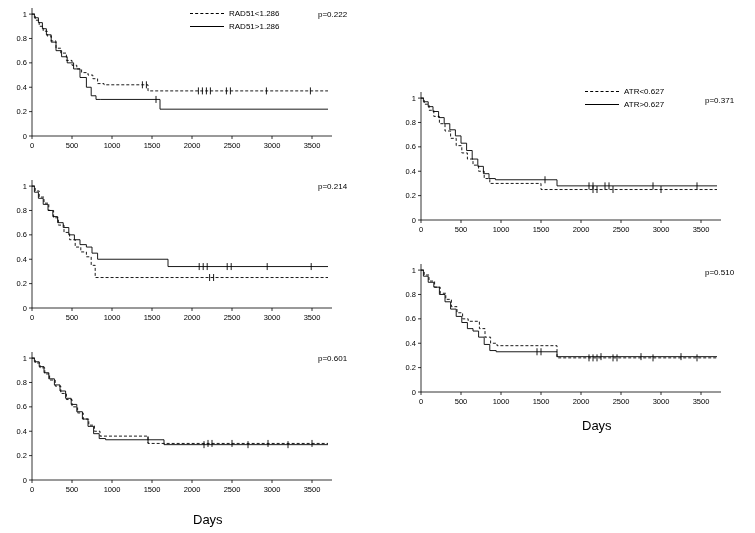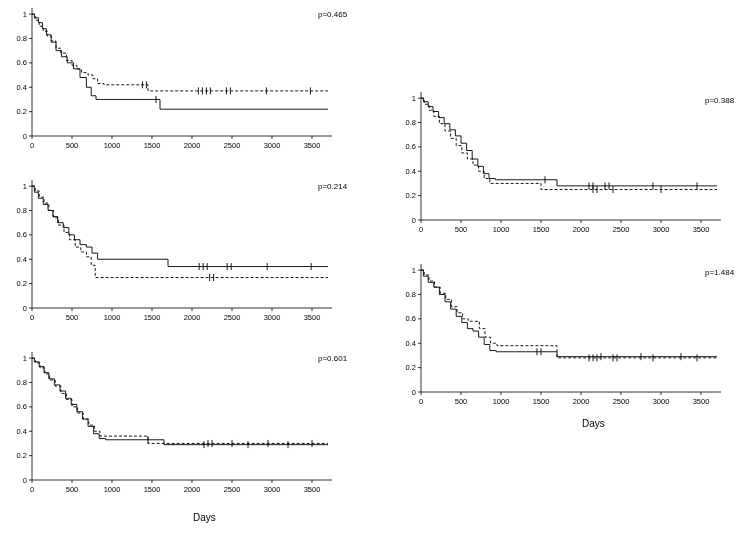--- a/index.html
+++ b/index.html
@@ -6,21 +6,21 @@
   body{width:755px;height:533px;position:relative;font-family:"Liberation Sans",sans-serif;color:#000;overflow:hidden;}
   .panel{position:absolute;}
   .plot{position:absolute;}
   svg{display:block;}
   .legend{position:absolute;font-size:8px;line-height:11px;white-space:nowrap;}
   .legend .row{display:flex;align-items:center;margin-bottom:2px;}
   .legend .key{width:34px;height:0;border-top:1px solid #000;margin-right:5px;}
   .legend .key.dashed{border-top:1px dashed #000;}
   .legend .lbl{font-size:8px;}
   .pval{position:absolute;font-size:8px;}
-  .axlabel{position:absolute;font-size:10px;padding-left:15px;}
+  .axlabel{position:absolute;font-size:13px;padding-left:15px;}
 </style>
 </head>
 <body>
 
 <div class="panel" id="panel-rad51" style="left:0px;top:0px;width:375px;height:175px;">
   <div class="plot" style="left:0;top:0;">
       <svg width="375" height="175">
         <line x1="32" y1="8" x2="32" y2="136" stroke="#000" stroke-width="0.8"></line>
         <line x1="32" y1="136" x2="332" y2="136" stroke="#000" stroke-width="0.8"></line>
         <line x1="29" y1="136" x2="32" y2="136" stroke="#000" stroke-width="0.8"></line>
@@ -59,21 +59,31 @@
         <line x1="206.4" y1="87.3952380952381" x2="206.4" y2="94.3952380952381" stroke="#000" stroke-width="0.9"></line>
         <line x1="210.4" y1="87.3952380952381" x2="210.4" y2="94.3952380952381" stroke="#000" stroke-width="0.9"></line>
         <line x1="226.4" y1="87.3952380952381" x2="226.4" y2="94.3952380952381" stroke="#000" stroke-width="0.9"></line>
         <line x1="230.4" y1="87.3952380952381" x2="230.4" y2="94.3952380952381" stroke="#000" stroke-width="0.9"></line>
         <line x1="266.4" y1="87.3952380952381" x2="266.4" y2="94.3952380952381" stroke="#000" stroke-width="0.9"></line>
         <line x1="310.40000000000003" y1="87.3952380952381" x2="310.40000000000003" y2="94.3952380952381" stroke="#000" stroke-width="0.9"></line>
         <path d="M32,14.095238095238102 L34.4,14.095238095238102 L34.4,17.75238095238096 L38.4,17.75238095238096 L38.4,22.628571428571433 L42.4,22.628571428571433 L42.4,28.72380952380952 L46.4,28.72380952380952 L46.4,34.81904761904762 L51.2,34.81904761904762 L51.2,42.13333333333334 L56,42.13333333333334 L56,50.66666666666667 L61.6,50.66666666666667 L61.6,56.76190476190476 L67.2,56.76190476190476 L67.2,62.85714285714286 L73.6,62.85714285714286 L73.6,68.95238095238095 L80,68.95238095238095 L80,77.4857142857143 L86.4,77.4857142857143 L86.4,87.23809523809524 L91.2,87.23809523809524 L91.2,95.77142857142857 L96,95.77142857142857 L96,99.42857142857143 L100.8,99.42857142857143 L100.8,99.42857142857143 L112,99.42857142857143 L112,99.42857142857143 L128,99.42857142857143 L128,99.42857142857143 L152,99.42857142857143 L152,99.42857142857143 L160,99.42857142857143 L160,109.18095238095238 L168,109.18095238095238 L168,109.18095238095238 L208,109.18095238095238 L208,109.18095238095238 L256,109.18095238095238 L256,109.18095238095238 L296,109.18095238095238 L296,109.18095238095238 L328,109.18095238095238 L328,109.18095238095238" fill="none" stroke="#000" stroke-width="0.9"></path>
         <line x1="156" y1="95.92857142857143" x2="156" y2="102.92857142857143" stroke="#000" stroke-width="0.9"></line>
       </svg>
     </div>
-  <div class="pval" style="left:318px;top:10px;">p=0.465</div>
+  <div class="legend" style="left:190px;top:8px;">
+    <div class="row">
+      <span class="key dashed"></span>
+      <span class="lbl">RAD51&lt;1.286</span>
+    </div>
+    <div class="row">
+      <span class="key"></span>
+      <span class="lbl">RAD51&gt;1.286</span>
+    </div>
+  </div>
+  <div class="pval" style="left:318px;top:10px;">p=0.222</div>
 </div>
 
 <div class="panel" id="panel-brca1" style="left:0px;top:172px;width:375px;height:175px;">
   <div class="plot" style="left:0;top:0;">
       <svg width="375" height="175">
         <line x1="32" y1="8" x2="32" y2="136" stroke="#000" stroke-width="0.8"></line>
         <line x1="32" y1="136" x2="332" y2="136" stroke="#000" stroke-width="0.8"></line>
         <line x1="29" y1="136" x2="32" y2="136" stroke="#000" stroke-width="0.8"></line>
         <text x="27" y="138.5" text-anchor="end" font-size="7.5" font-family="&quot;Liberation Sans&quot;, sans-serif" fill="#000">0</text>
         <line x1="29" y1="111.61904761904762" x2="32" y2="111.61904761904762" stroke="#000" stroke-width="0.8"></line>
@@ -209,21 +219,31 @@
         <path d="M36,20.095238095238102 L38.4,20.095238095238102 L38.4,23.75238095238096 L43.2,23.75238095238096 L43.2,28.628571428571433 L48,28.628571428571433 L48,33.50476190476191 L53.6,33.50476190476191 L53.6,39.60000000000001 L59.2,39.60000000000001 L59.2,45.695238095238096 L64.8,45.695238095238096 L64.8,51.7904761904762 L70.4,51.7904761904762 L70.4,57.8857142857143 L76,57.8857142857143 L76,65.2 L81.6,65.2 L81.6,72.51428571428572 L87.19999999999999,72.51428571428572 L87.19999999999999,81.04761904761905 L92.8,81.04761904761905 L92.8,88.36190476190475 L98.4,88.36190476190475 L98.4,95.67619047619047 L104,95.67619047619047 L104,100.55238095238096 L110.4,100.55238095238096 L110.4,101.77142857142857 L120.00000000000001,101.77142857142857 L120.00000000000001,101.77142857142857 L140,101.77142857142857 L140,101.77142857142857 L164,101.77142857142857 L164,101.77142857142857 L172,101.77142857142857 L172,107.86666666666667 L196,107.86666666666667 L196,107.86666666666667 L236,107.86666666666667 L236,107.86666666666667 L276,107.86666666666667 L276,107.86666666666667 L316,107.86666666666667 L316,107.86666666666667 L332,107.86666666666667 L332,107.86666666666667" fill="none" stroke="#000" stroke-width="0.9"></path>
         <line x1="160" y1="98.27142857142857" x2="160" y2="105.27142857142857" stroke="#000" stroke-width="0.9"></line>
         <line x1="204.00000000000003" y1="104.36666666666667" x2="204.00000000000003" y2="111.36666666666667" stroke="#000" stroke-width="0.9"></line>
         <line x1="208" y1="104.36666666666667" x2="208" y2="111.36666666666667" stroke="#000" stroke-width="0.9"></line>
         <line x1="220" y1="104.36666666666667" x2="220" y2="111.36666666666667" stroke="#000" stroke-width="0.9"></line>
         <line x1="224" y1="104.36666666666667" x2="224" y2="111.36666666666667" stroke="#000" stroke-width="0.9"></line>
         <line x1="268" y1="104.36666666666667" x2="268" y2="111.36666666666667" stroke="#000" stroke-width="0.9"></line>
         <line x1="312" y1="104.36666666666667" x2="312" y2="111.36666666666667" stroke="#000" stroke-width="0.9"></line>
       </svg>
     </div>
-  <div class="pval" style="left:320px;top:18px;">p=0.388</div>
+  <div class="legend" style="left:200px;top:8px;">
+    <div class="row">
+      <span class="key dashed"></span>
+      <span class="lbl">ATR&lt;0.627</span>
+    </div>
+    <div class="row">
+      <span class="key"></span>
+      <span class="lbl">ATR&gt;0.627</span>
+    </div>
+  </div>
+  <div class="pval" style="left:320px;top:18px;">p=0.371</div>
 </div>
 
 <div class="panel" id="panel-brca2" style="left:385px;top:250px;width:370px;height:189px;">
   <div class="plot" style="left:0;top:0;">
       <svg width="370" height="189">
         <line x1="36" y1="14" x2="36" y2="142" stroke="#000" stroke-width="0.8"></line>
         <line x1="36" y1="142" x2="336" y2="142" stroke="#000" stroke-width="0.8"></line>
         <line x1="33" y1="142" x2="36" y2="142" stroke="#000" stroke-width="0.8"></line>
         <text x="31" y="144.5" text-anchor="end" font-size="7.5" font-family="&quot;Liberation Sans&quot;, sans-serif" fill="#000">0</text>
         <line x1="33" y1="117.61904761904762" x2="36" y2="117.61904761904762" stroke="#000" stroke-width="0.8"></line>
@@ -261,15 +281,15 @@
         <line x1="268" y1="104.36666666666667" x2="268" y2="111.36666666666667" stroke="#000" stroke-width="0.9"></line>
         <line x1="312" y1="104.36666666666667" x2="312" y2="111.36666666666667" stroke="#000" stroke-width="0.9"></line>
         <path d="M36,20.095238095238102 L38.4,20.095238095238102 L38.4,26.190476190476204 L43.2,26.190476190476204 L43.2,32.28571428571429 L48.8,32.28571428571429 L48.8,37.161904761904765 L54.4,37.161904761904765 L54.4,44.47619047619048 L60,44.47619047619048 L60,51.7904761904762 L65.6,51.7904761904762 L65.6,59.1047619047619 L71.2,59.1047619047619 L71.2,66.41904761904762 L76.80000000000001,66.41904761904762 L76.80000000000001,72.51428571428572 L82.4,72.51428571428572 L82.4,78.60952380952381 L88,78.60952380952381 L88,81.04761904761905 L93.6,81.04761904761905 L93.6,87.14285714285714 L99.2,87.14285714285714 L99.2,94.45714285714286 L104.8,94.45714285714286 L104.8,100.55238095238096 L111.19999999999999,100.55238095238096 L111.19999999999999,101.77142857142857 L120.00000000000001,101.77142857142857 L120.00000000000001,101.77142857142857 L140,101.77142857142857 L140,101.77142857142857 L164,101.77142857142857 L164,101.77142857142857 L172,101.77142857142857 L172,106.64761904761906 L196,106.64761904761906 L196,106.64761904761906 L236,106.64761904761906 L236,106.64761904761906 L276,106.64761904761906 L276,106.64761904761906 L316,106.64761904761906 L316,106.64761904761906 L332,106.64761904761906 L332,106.64761904761906" fill="none" stroke="#000" stroke-width="0.9"></path>
         <line x1="152" y1="98.27142857142857" x2="152" y2="105.27142857142857" stroke="#000" stroke-width="0.9"></line>
         <line x1="156" y1="98.27142857142857" x2="156" y2="105.27142857142857" stroke="#000" stroke-width="0.9"></line>
         <line x1="216" y1="103.14761904761906" x2="216" y2="110.14761904761906" stroke="#000" stroke-width="0.9"></line>
         <line x1="255.99999999999997" y1="103.14761904761906" x2="255.99999999999997" y2="110.14761904761906" stroke="#000" stroke-width="0.9"></line>
         <line x1="296" y1="103.14761904761906" x2="296" y2="110.14761904761906" stroke="#000" stroke-width="0.9"></line>
       </svg>
     </div>
-  <div class="pval" style="left:320px;top:18px;">p=1.484</div>
+  <div class="pval" style="left:320px;top:18px;">p=0.510</div>
   <div class="axlabel" style="left:182px;top:168px;">Days</div>
 </div>
 
 </body></html>

